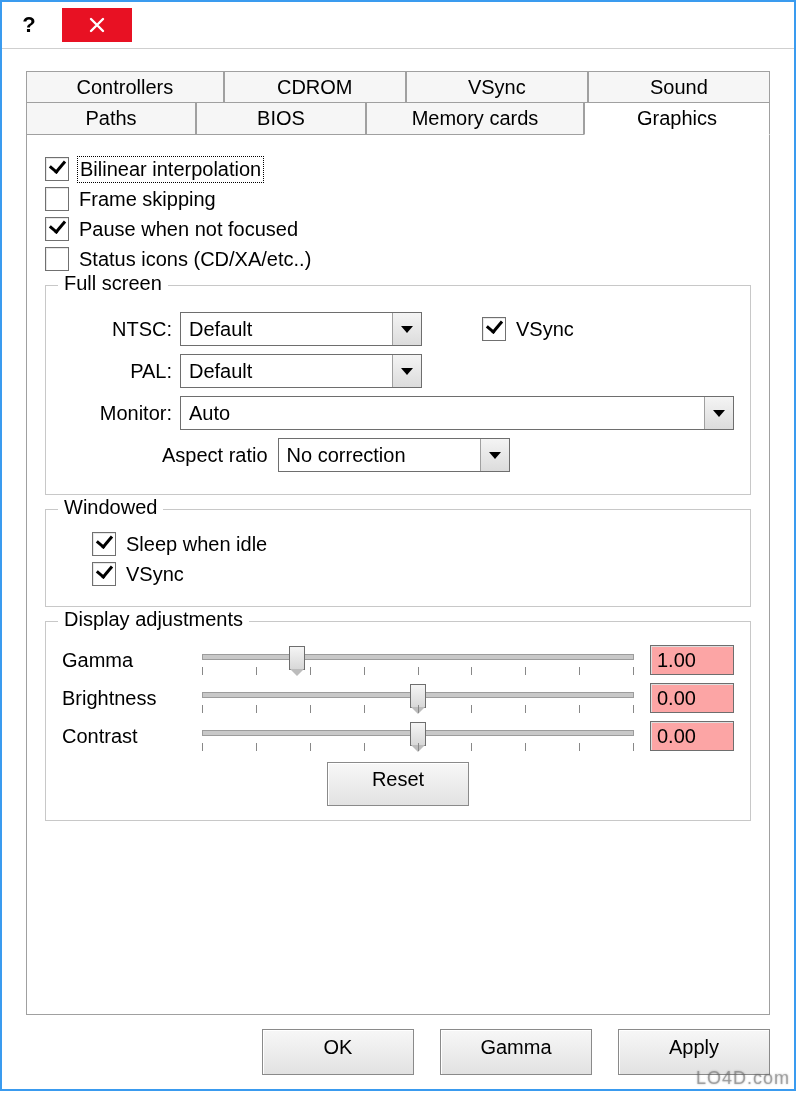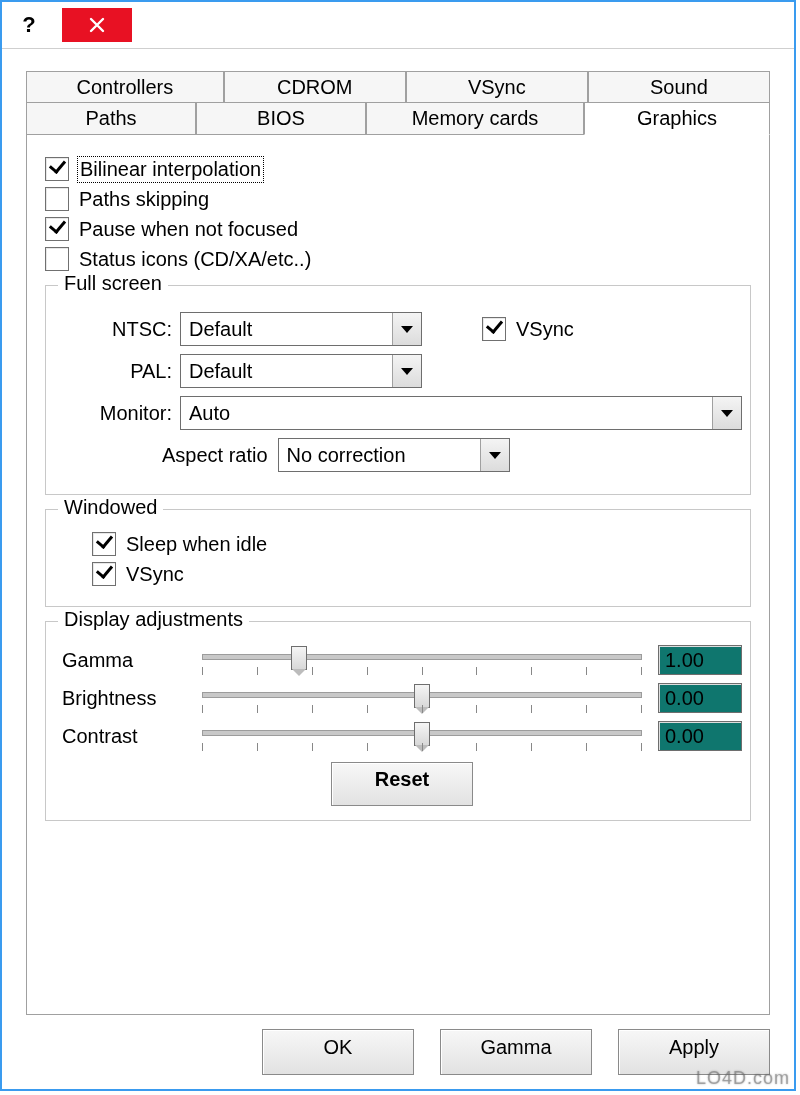--- a/index.html
+++ b/index.html
@@ -120,21 +120,21 @@
   }
   .focused-label {
     outline: 1px dotted #000;
     outline-offset: 1px;
     padding: 0 1px;
   }
   
   .group {
     border: 1px solid #c8c8c8;
     position: relative;
-    padding: 18px 8px 14px 16px;
+    padding: 18px 16px 14px 16px;
     margin-top: 14px;
   }
   .group-title {
     position: absolute;
     top: -14px;
     left: 12px;
     background: #fff;
     padding: 0 6px;
     font-size: 20px;
   }
@@ -229,21 +229,21 @@
     transform:translateX(-50%);
     width:0;height:0;
     border-left:7px solid transparent;
     border-right:7px solid transparent;
     border-top:7px solid #bcbcbc;
   }
   .valbox {
     width: 70px;
     height: 28px;
     border: 1px solid #6e6e6e;
-    background: #0f766e;
+    background: #fca5a5;
     margin-left: 16px;
     padding: 0 6px;
     display: flex;
     align-items: center;
     box-shadow: inset 1px 1px 0 #dedede;
   }
   
   .btn {
     border: 1px solid #8a8a8a;
     background: linear-gradient(#f7f7f7,#e2e2e2);
@@ -252,21 +252,21 @@
     text-align: center;
     box-shadow: inset 1px 1px 0 #fff;
   }
   .dlg-buttons {
     display: flex;
     gap: 26px;
     justify-content: flex-end;
     padding: 14px 0 0 0;
   }
   .dlg-buttons .btn { width: 150px; height: 36px; line-height:26px;}
-  .reset-row { text-align: center; margin-top: 8px; font-weight: bold; }
+  .reset-row { text-align: center; margin-top: 8px; }
   .reset-row .btn { width: 140px; height: 34px; display:inline-block; line-height:24px;}
   .watermark {
     position: absolute;
     right: 10px;
     bottom: 6px;
     color: rgba(255,255,255,0.0);
     font-size: 18px;
     text-shadow: 0 0 2px rgba(0,0,0,0.3);
   }
   .watermark span{ color: rgba(120,120,120,0.55); font-weight:500; letter-spacing:1px;}
@@ -304,21 +304,21 @@
     <div class="tabcontent">
 
       <div class="chkrow">
         <span class="chk checked">
             <span class="mark"></span>
           </span>
         <span class="focused-label">Bilinear interpolation</span>
       </div>
       <div class="chkrow">
         <span class="chk"></span>
-        <span>Paths skipping</span>
+        <span>Frame skipping</span>
       </div>
       <div class="chkrow">
         <span class="chk checked">
             <span class="mark"></span>
           </span>
         <span>Pause when not focused</span>
       </div>
       <div class="chkrow">
         <span class="chk"></span>
         <span>Status icons (CD/XA/etc..)</span>

